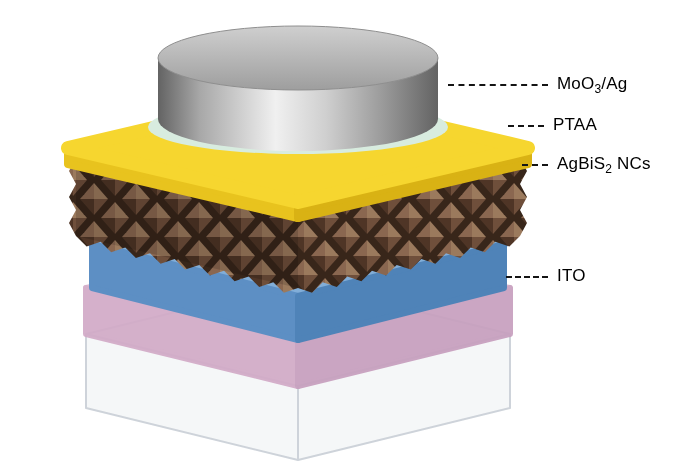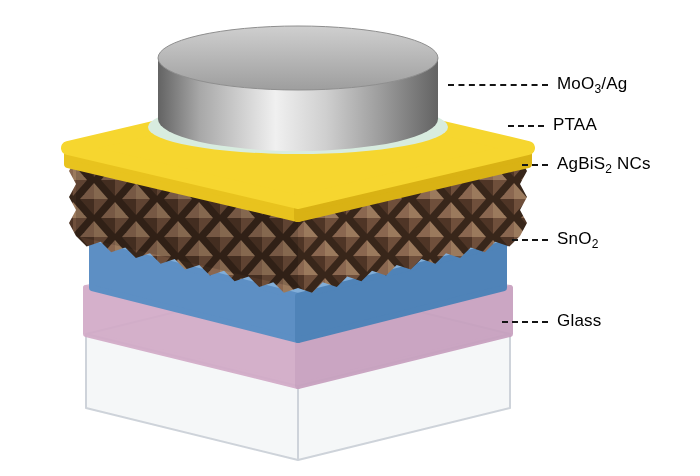--- a/index.html
+++ b/index.html
@@ -111,22 +111,18 @@
     <span class="txt"><span>MoO</span><span class="sb">3</span><span>/Ag</span></span>
   </div>
   <div class="lab" style="left:508px;top:116px">
     <span class="leader" style="width: 36px; border-color: rgb(20, 20, 20);"></span>
     <span class="txt"><span>PTAA</span><span class="sb"></span><span></span></span>
   </div>
   <div class="lab" style="left:522px;top:155px">
     <span class="leader" style="width: 26px; border-color: rgb(20, 20, 20);"></span>
     <span class="txt"><span>AgBiS</span><span class="sb">2</span><span> NCs</span></span>
   </div>
-  <div class="lab" style="left:512px;top:230px">
-    <span class="leader" style="width: 36px; border-color: rgb(20, 20, 20);"></span>
-    <span class="txt"><span>SnO</span><span class="sb">2</span><span></span></span>
-  </div>
-  <div class="lab" style="left:502px;top:312px">
-    <span class="leader" style="width: 46px; border-color: rgb(20, 20, 20);"></span>
-    <span class="txt"><span>Glass</span><span class="sb"></span><span></span></span>
+  <div class="lab" style="left:506px;top:267px">
+    <span class="leader" style="width: 42px; border-color: rgb(20, 20, 20);"></span>
+    <span class="txt"><span>ITO</span><span class="sb"></span><span></span></span>
   </div>
 
 </div>
 
 </body></html>

